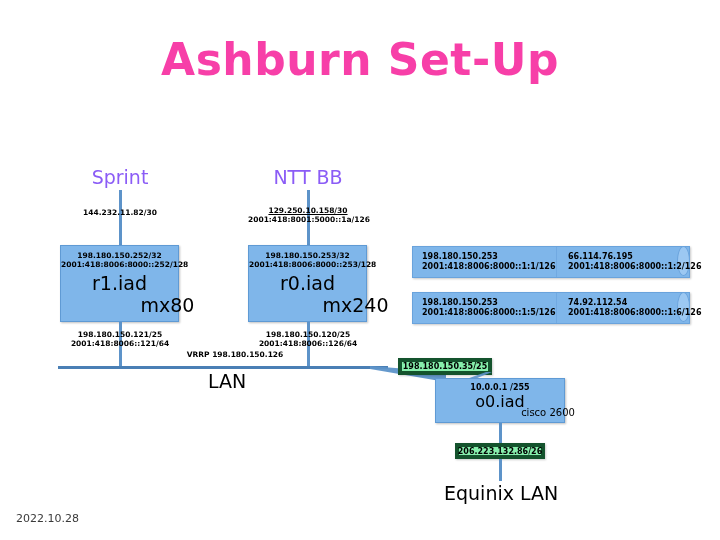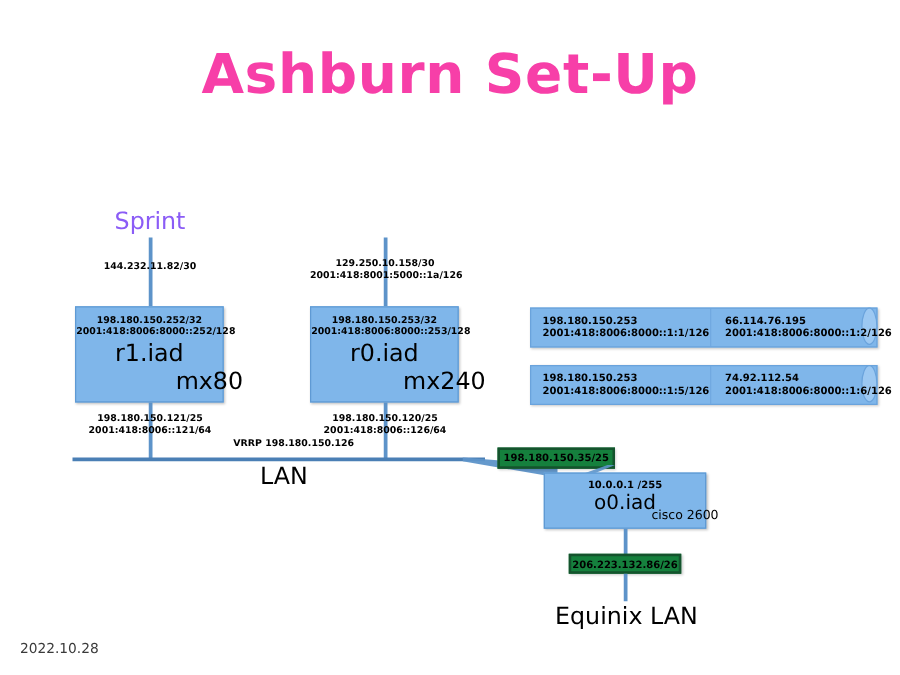--- a/index.html
+++ b/index.html
@@ -107,21 +107,20 @@
     white-space: nowrap;
   }
 
   
   .tunnel {
     position: absolute;
     background: #7FB6EA;
     border: 1px solid #6aa3dc;
     box-sizing: border-box;
     box-shadow: 1px 1px 2px rgba(0,0,0,0.22);
-    margin-left: 12px;
   }
   .tunnel-cap {
     position: absolute;
     right: -1px;
     top: -1px;
     width: 13px;
     height: 100%;
     border: 1px solid #6aa3dc;
     border-radius: 50% / 50%;
     background: #9CC8F2;
@@ -141,22 +140,22 @@
     font-size: 8px;
     font-weight: bold;
     line-height: 10.5px;
     color: #000000;
     white-space: nowrap;
   }
 
   
   .callout {
     position: absolute;
-    background: #15803d;
-    border: 2px solid #14532d;
+    background: #86efac;
+    border: 4px solid #14532d;
     box-sizing: border-box;
     display: flex;
     align-items: center;
     justify-content: center;
     font-family: "DejaVu Sans", sans-serif;
     font-size: 8px;
     font-weight: bold;
     color: #000000;
     white-space: nowrap;
     box-shadow: 1px 1px 2px rgba(0,0,0,0.2);
@@ -187,27 +186,28 @@
   }
 </style>
 </head>
 <body>
 
 <div id="slide">
 
   <div id="title">Ashburn Set-Up</div>
 
   <div class="provider-label" style="left:58px; top:166px; width:124px;">Sprint</div>
+  <div class="provider-label" style="left:228px; top:166px; width:160px;">NTT BB</div>
 
   <div class="vlink" style="left:119px; top:190px; height:55px;"></div>
   <div class="vlink" style="left:307px; top:190px; height:55px;"></div>
 
   <div class="iface-label" style="left:60px; top:208px; width:120px;">144.232.11.82/30</div>
 
-  <div class="iface-label" style="left:248px; top:206px; width:120px;">129.250.10.158/30</div>
+  <div class="iface-label" style="left:248px; top:206px; width:120px;text-decoration:underline;">129.250.10.158/30</div>
   <div class="iface-label" style="left:248px; top:215px; width:120px;">2001:418:8001:5000::1a/126</div>
 
   <div class="device-box" style="left:60px; top:245px; width:119px; height:77px;">
     <div class="device-addr" style="top:5px;">198.180.150.252/32</div>
     <div class="device-addr" style="top:14px;">2001:418:8006:8000::252/128</div>
     <div class="device-name" style="top:26px;">r1.iad</div>
     <div class="device-model" style="top:48px;">mx80</div>
   </div>
 
   <div class="device-box" style="left:248px; top:245px; width:119px; height:77px;">

